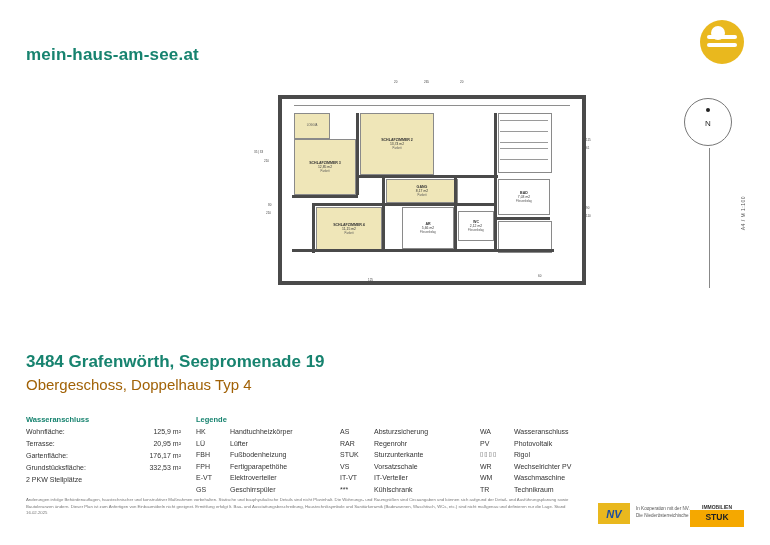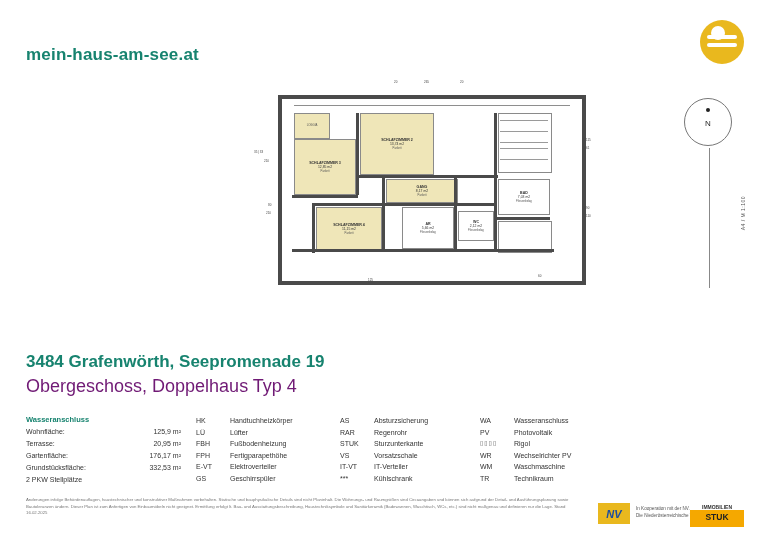--- a/index.html
+++ b/index.html
@@ -69,21 +69,21 @@
   .scale-label{
     position:absolute;right:24px;top:196px;font-size:5px;color:#555;
     writing-mode:vertical-rl;transform:rotate(180deg);letter-spacing:.5px;
   }
 
   
   .title{
     position:absolute;left:26px;top:352px;font-size:17px;font-weight:bold;color:#17836f;
   }
   .subtitle{
-    position:absolute;left:26px;top:376px;font-size:18px;color:#701a75;
+    position:absolute;left:26px;top:376px;font-size:15px;color:#a16207;
   }
 
   
   .col-head{font-size:7.5px;font-weight:bold;color:#17836f;}
   .details{position:absolute;left:26px;top:415px;width:160px;}
   .details .row{display:flex;font-size:7px;line-height:12px;color:#333;}
   .details .row .k{width:95px;}
   .details .row .v{width:60px;text-align:right;}
   .details .single{font-size:7px;line-height:12px;color:#333;}
 
@@ -247,20 +247,21 @@
       <span class="v">176,17 m²</span>
     </div>
   <div class="row">
       <span class="k">Grundstücksfläche:</span>
       <span class="v">332,53 m²</span>
     </div>
   <div class="single">2 PKW Stellplätze</div>
 </div>
 
 <div class="legend">
+  <div class="legend-title">Legende</div>
   <div class="legend-cols">
     <div class="legend-col">
       <div class="legend-row">
           <span class="abbr">HK</span>
           <span class="txt">Handtuchheizkörper</span>
         </div>
       <div class="legend-row">
           <span class="abbr">LÜ</span>
           <span class="txt">Lüfter</span>
         </div>

